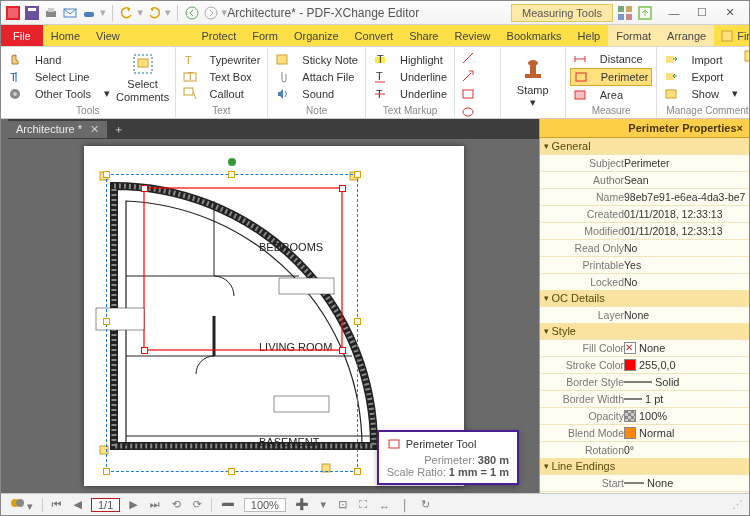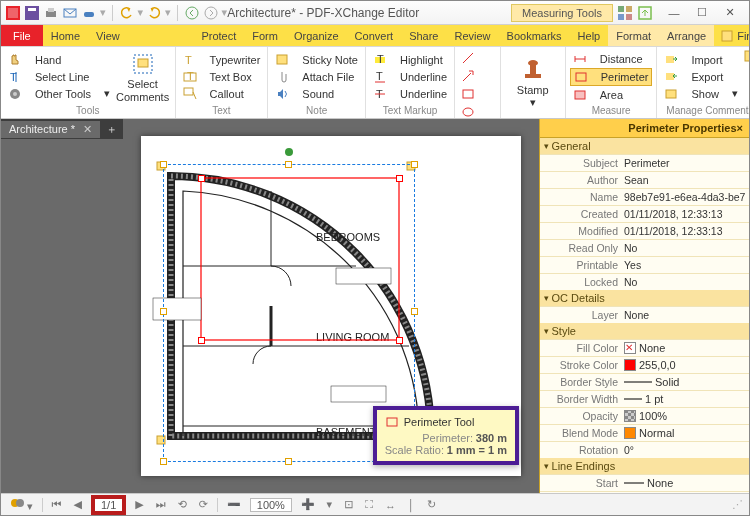--- a/index.html
+++ b/index.html
@@ -21,40 +21,40 @@
 .ribbon { height: 72px; background: #fff; border-bottom: 1px solid #c8c8c8; display: flex; }
 .rgroup { border-right: 1px solid #e0e0e0; display: flex; flex-direction: column; padding: 2px 4px; }
 .rgroup .body { flex: 1; display: flex; gap: 2px; }
 .rgroup .label { text-align: center; color: #888; font-size: 10px; padding-top: 1px; }
 .rbtn2 { display: flex; align-items: center; gap: 13px; padding: 1px 3px; color: #333; white-space: nowrap; }
 .rbtn2.hl { background: #ffe07d; border: 1px solid #dca828; }
 .bigbtn { display: flex; flex-direction: column; align-items: center; justify-content: center; width: 56px; color: #333; text-align: center; line-height: 1.1; padding-top: 2px; }
 .bigbtn .ic { width: 24px; height: 24px; margin-bottom: 2px; }
 .col { display: flex; flex-direction: column; gap: 1px; justify-content: center; }
 .doc-area { flex: 1; display: flex; min-height: 0; }
-.canvas-wrap { flex: 1; display: flex; flex-direction: row; min-width: 0; background: #6a6a6a; }
+.canvas-wrap { flex: 1; display: flex; flex-direction: column; min-width: 0; background: #6a6a6a; padding-left: 7px; }
 .tabbar { height: 20px; background: #3d3d3d; display: flex; align-items: center; }
 .doctab { background: #6a6a6a; color: #eee; padding: 2px 8px; display: flex; align-items: center; gap: 4px; font-size: 11px; }
 .doctab .x { color: #ccc; margin-left: 4px; }
 .plus { color: #ddd; padding: 0 6px; }
 .canvas { flex: 1; position: relative; overflow: hidden; display: flex; align-items: center; justify-content: center; }
 .page { width: 380px; height: 340px; background: #fff; box-shadow: 0 0 6px rgba(0,0,0,.5); position: relative; }
 .page svg { position: absolute; inset: 0; }
 .sel { position: absolute; border: 1px dashed #1a7be0; }
 .handle { position: absolute; width: 7px; height: 7px; background: #fff; border: 1px solid #e0a000; }
-.tooltip { position: absolute; right: 20px; bottom: 28px; background: #fef9c3; border: 4px solid #4c1d95; box-shadow: 0 2px 6px rgba(0,0,0,.3); padding: 5px 8px; }
+.tooltip { position: absolute; right: 20px; bottom: 8px; background: #ffffff; border: 2px solid #4c1d95; box-shadow: 0 2px 6px rgba(0,0,0,.3); padding: 5px 8px; }
 .tooltip .tt-title { display: flex; align-items: center; gap: 5px; color: #333; font-size: 11px; margin-bottom: 3px; }
 .tooltip .row { color: #555; font-size: 10px; text-align: right; }
 .tooltip .row span.k { color: #888; }
 .props { width: 210px; background: #fff0c2; border-left: 1px solid #c9a227; display: flex; flex-direction: column; }
 .props .hdr { background: #ffcf4b; padding: 3px 6px; font-weight: bold; color: #4a3700; display: flex; justify-content: flex-end; align-items: center; border-bottom: 1px solid #c9a227; }
 .props .sechdr { background: #fae3a0; padding: 2px 4px; color: #5a4a10; display: flex; align-items: center; gap: 3px; font-size: 11px; }
 .props .sechdr .chev { font-size: 9px; }
 .props .prow { display: flex; padding: 2px 4px; background: #fffdf2; border-top: 1px solid #f0e4b8; }
-.props .prow .k { width: 80px; text-align: right; color: #777; padding-right: 6px; font-size: 10.5px; }
+.props .prow .k { width: 80px; text-align: right; color: #777; font-size: 10.5px; }
 .props .prow .v { flex: 1; color: #333; font-size: 10.5px; overflow: hidden; text-overflow: ellipsis; white-space: nowrap; display: flex; align-items: center; gap: 3px; }
 .swatch { width: 12px; height: 12px; border: 1px solid #888; }
 .statusbar { height: 22px; background: #f3f3f3; border-top: 1px solid #c8c8c8; display: flex; align-items: center; gap: 6px; padding: 0 6px; color: #555; font-size: 11px; }
 .statusbar .sep { flex: 1; }
 .statusbar .sbtn { padding: 0 3px; color: #777; }
 .ic svg { display: block; }
 </style>
 </head>
 <body>
 
@@ -592,21 +592,21 @@
 <div class="statusbar">
   <span class="sbtn">
     <svg width="14" height="14">
         <circle cx="5" cy="7" r="4" fill="#e0a000"></circle>
         <circle cx="10" cy="7" r="4" fill="#888"></circle>
       </svg> ▾
   </span>
   <span style="width:1px;height:14px;background:#ccc"></span>
   <span class="sbtn">⏮</span>
   <span class="sbtn">◀</span>
-  <span style="border:4px solid #b91c1c;padding:0 6px;background:#fff">1/1</span>
+  <span style="border:1px solid #b91c1c;padding:0 6px;background:#fff">1/1</span>
   <span class="sbtn">▶</span>
   <span class="sbtn">⏭</span>
   <span class="sbtn">⟲</span>
   <span class="sbtn">⟳</span>
   <span style="width:1px;height:14px;background:#ccc"></span>
   <span class="sbtn">➖</span>
   <span style="border:1px solid #bbb;padding:0 6px;background:#fff">100%</span>
   <span class="sbtn">➕</span>
   <span class="sbtn">▾</span>
   <span class="sbtn">⊡</span>

